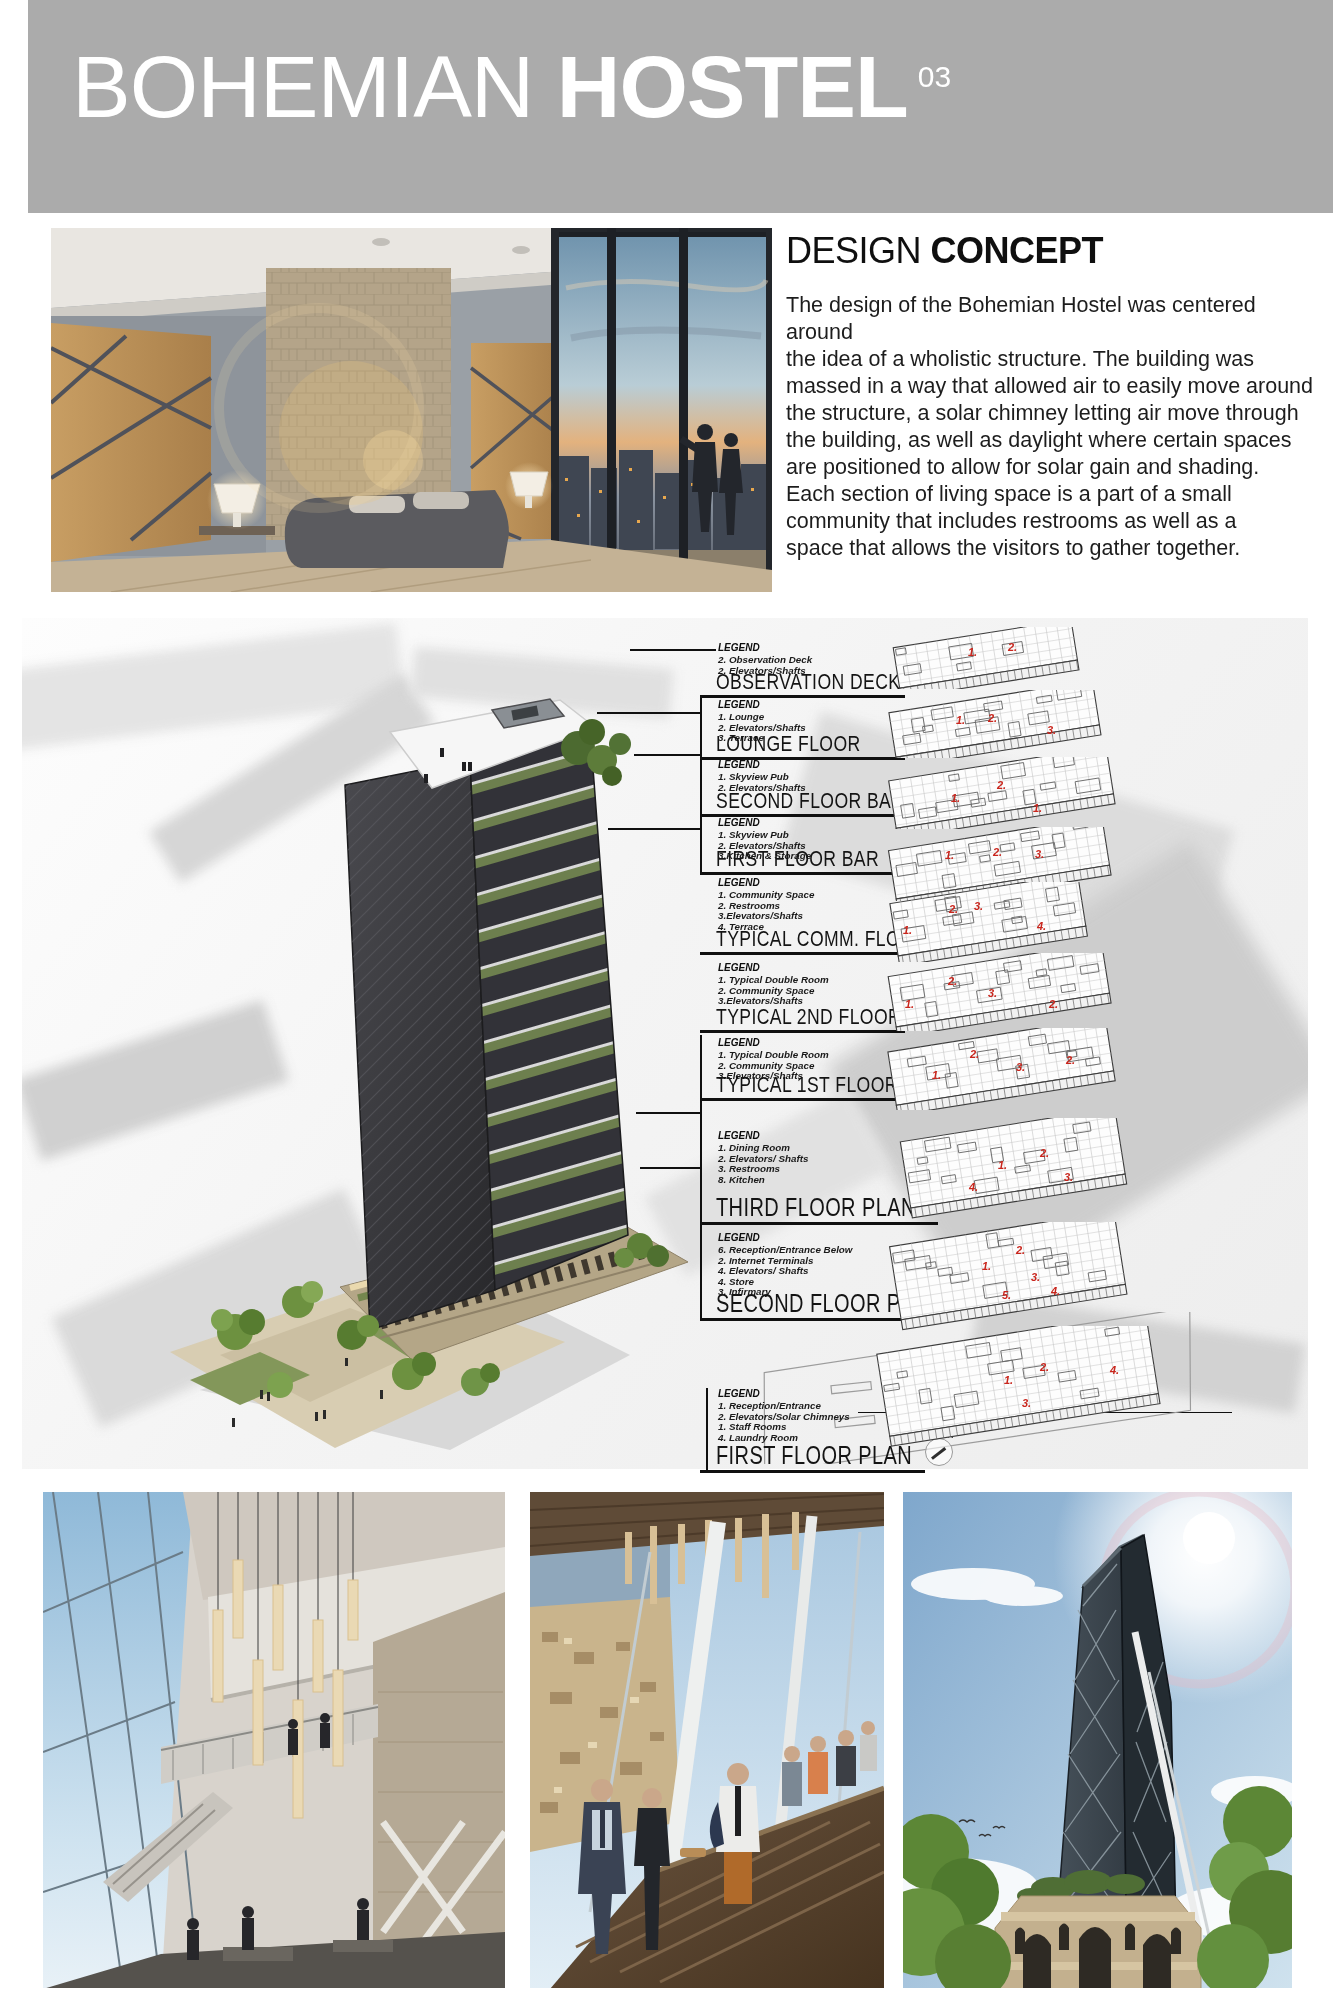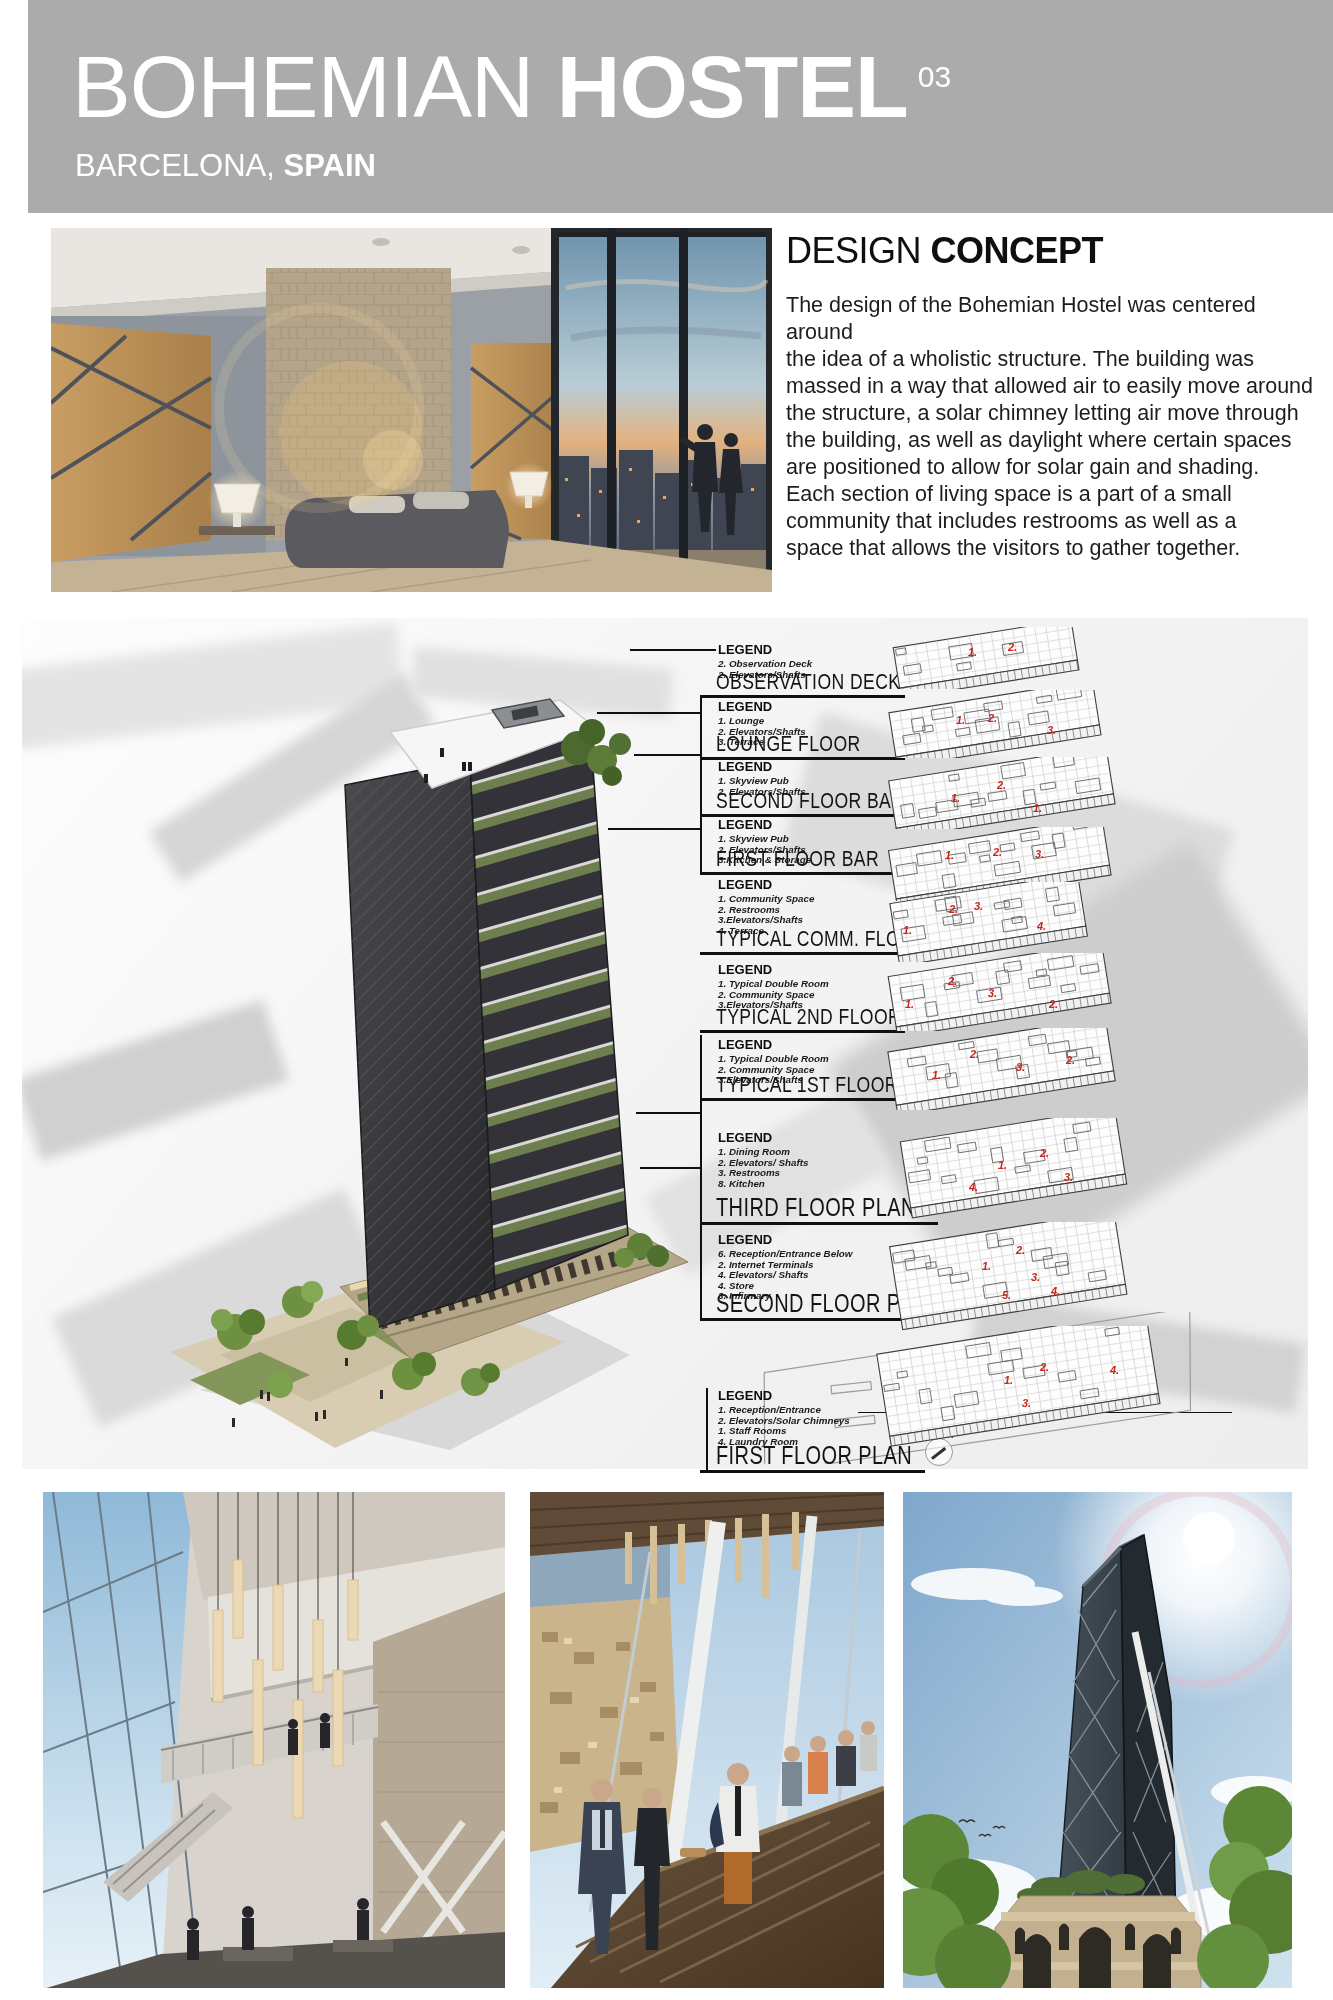--- a/index.html
+++ b/index.html
@@ -16,42 +16,41 @@
   
   #concept-heading{left:786px;top:230px;font-size:36px;color:#0f0f0f;font-weight:400;letter-spacing:-0.5px;}
   #concept-heading b{font-weight:700;}
   #concept-body{left:786px;top:292px;width:540px;font-size:21.5px;line-height:27px;color:#1d1d1d;white-space:pre-line;}
   
   #montage{left:22px;top:618px;width:1286px;height:851px;overflow:hidden;
            background:linear-gradient(130deg,#fdfdfd 0%,#f4f4f4 45%,#ededed 100%);}
   .blob{position:absolute;filter:blur(6px);}
   
   .legend-block{position:absolute;width:232px;}
-  .legend-head{display:block;font-size:13px;font-weight:700;color:#0d0d0d;margin-bottom:2px;}
+  .legend-head{display:block;font-size:10px;font-weight:700;font-style:italic;color:#0d0d0d;margin-bottom:2px;}
   .legend-item{font-size:9.8px;font-weight:700;font-style:italic;color:#1a1a1a;line-height:10.6px;}
   .floor-title{position:absolute;font-size:22px;color:#141414;white-space:nowrap;
                transform:scaleX(.8);transform-origin:0 50%;letter-spacing:.5px;}
   .floor-title.big{font-size:25px;}
   .rule{position:absolute;background:#101010;}
   .plan-wrap{position:absolute;}
   .plan-label{position:absolute;font-size:11px;font-weight:700;color:#c9251c;font-style:italic;}
   #compass{left:925px;top:1438px;width:26px;height:26px;border:1.5px solid #9a9a9a;border-radius:50%;background:rgba(255,255,255,.6);}
   #compass .needle{position:absolute;left:4px;top:13px;width:17px;height:2.5px;background:#2d2d2d;transform:rotate(-38deg);}
   #compass .n{position:absolute;right:-2px;top:-9px;font-size:9px;color:#2d2d2d;font-style:italic;}
   
   .photo{position:absolute;overflow:hidden;}
 </style>
 </head>
 <body>
 
 <div id="board">
 
   <div id="header" class="abs">
     <div id="main-title" class="abs"><span>BOHEMIAN </span><b>HOSTEL</b><sup>03</sup></div>
-    <div id="subtitle" class="abs"><span>BARCELONA, </span><b>SPAIN</b></div>
   </div>
 
   <div class="photo" style="left:51px;top:228px;width:721px;height:364px;">
     <svg width="721" height="364" viewBox="0 0 721 364">
       <defs>
         <linearGradient id="bsky" x1="0" y1="0" x2="0" y2="1">
           <stop offset="0" stop-color="#6f93ad"></stop>
             <stop offset="0.45" stop-color="#b9cdd6"></stop>
           <stop offset="0.62" stop-color="#e3b27e"></stop>
             <stop offset="0.78" stop-color="#8a93a0"></stop>

